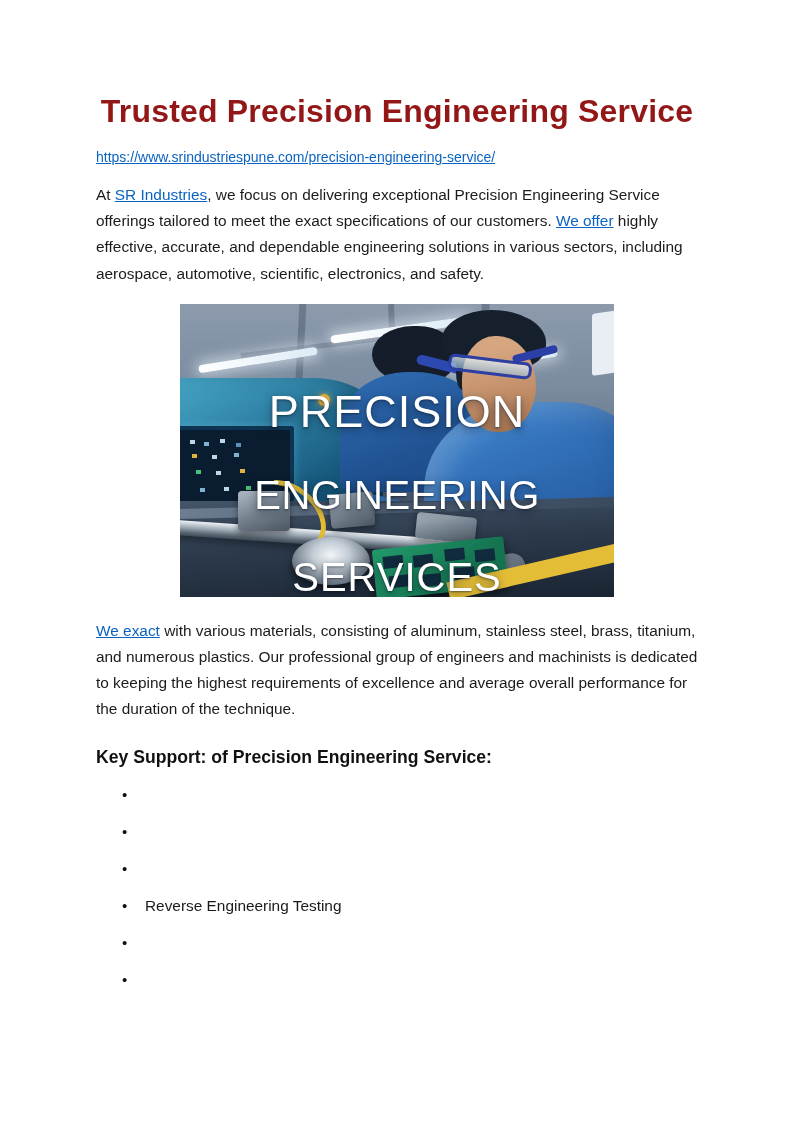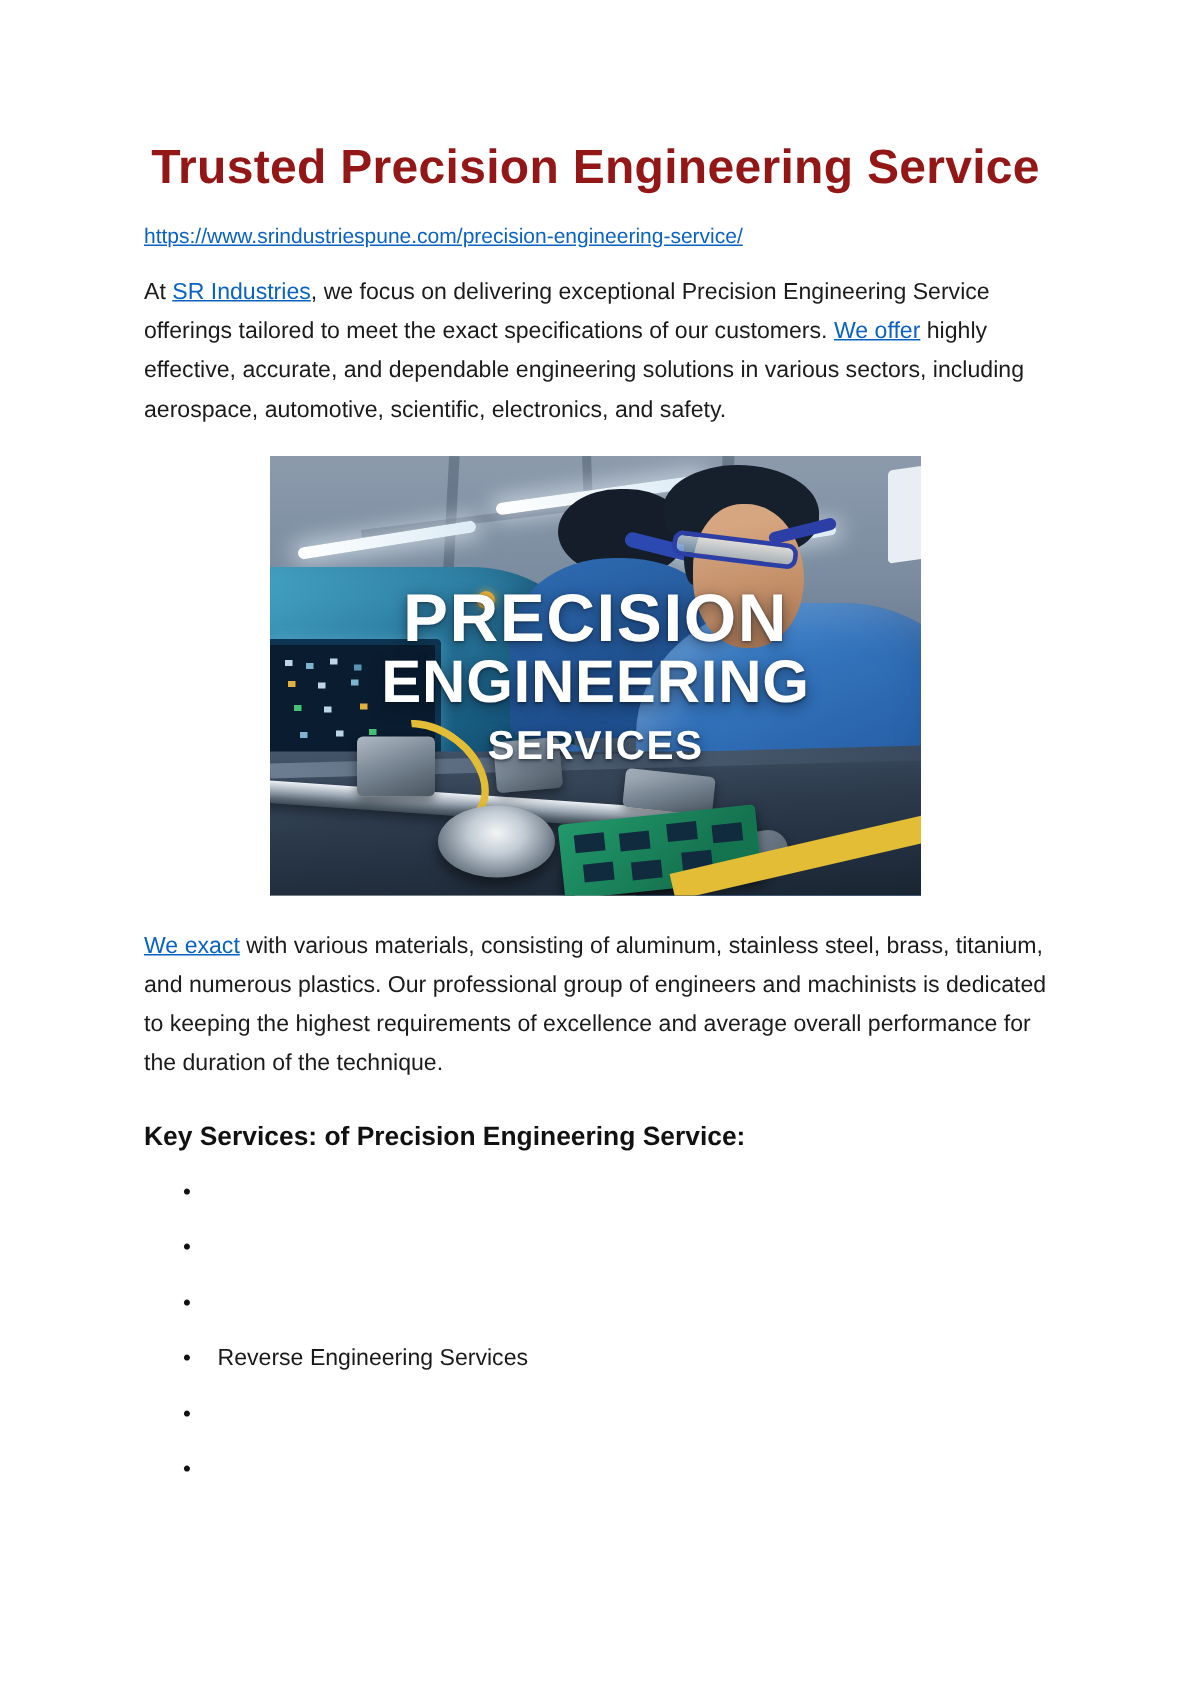--- a/index.html
+++ b/index.html
@@ -86,26 +86,27 @@
   .disc { position:absolute; left:112px; bottom:12px; width:78px; height:48px; border-radius:50%; background:radial-gradient(ellipse at 50% 38%, #f2f5f8 0%, #c2cbd4 34%, #7e8a96 64%, #4d5a66 88%); box-shadow:0 5px 9px rgba(0,0,0,0.5); }
   .wrench { position:absolute; left:196px; bottom:8px; width:150px; height:26px; background:linear-gradient(120deg,#cfd7de,#8b98a4 55%,#5a6773); border-radius:13px; transform:rotate(-9deg); box-shadow:0 4px 8px rgba(0,0,0,0.45); }
   .cable { position:absolute; left:64px; bottom:50px; width:86px; height:62px; border:5px solid #e4bd36; border-left-color:transparent; border-bottom-color:transparent; border-radius:50%; transform:rotate(38deg); }
   .pcb { position:absolute; right:108px; bottom:4px; width:132px; height:50px; background:linear-gradient(140deg,#22996b,#157450 70%); border-radius:3px; transform:rotate(-6deg); box-shadow:0 4px 8px rgba(0,0,0,0.5); }
   .pcb i { position:absolute; left:10px; top:8px; display:block; width:20px; height:12px; background:#102b3d; box-shadow:30px 2px 0 #102b3d, 62px -1px 0 #102b3d, 92px 3px 0 #102b3d, 4px 20px 0 #102b3d, 36px 22px 0 #102b3d, 70px 19px 0 #102b3d; }
   .stripe { position:absolute; right:-22px; bottom:18px; width:190px; height:18px; background:#e4bd36; transform:rotate(-13deg); }
 
   .hero-title {
     position:absolute; left:0; right:0; top:86px; z-index:5;
     display:flex; flex-direction:column; align-items:center;
-    color:#ffffff; font-weight:bold; text-align:center;
+    color:#ffffff; font-weight:normal; text-align:center;
     text-shadow:0 3px 9px rgba(8,18,32,0.5), 0 1px 2px rgba(8,18,32,0.5);
+    gap:40px;
   }
   .hero-title .t1 { font-size:45px; line-height:44px; letter-spacing:1px; }
   .hero-title .t2 { font-size:40px; line-height:42px; letter-spacing:0.5px; }
-  .hero-title .t3 { font-size:27px; line-height:42px; letter-spacing:1px; }
+  .hero-title .t3 { font-size:40px; line-height:42px; letter-spacing:1px; }
 
   
   h2.section-heading { margin-top:22px; font-size:17.6px; line-height:24px; font-weight:bold; color:#111111; }
   ul.services { margin-top:13px; list-style:none; }
   ul.services li { display:flex; align-items:flex-start; margin-bottom:11px; font-size:15.4px; line-height:26px; }
   ul.services li .bullet { width:20px; margin-left:26px; margin-right:3px; font-size:15px; color:#111; }
 </style>
 </head>
 <body>
 
@@ -171,35 +172,35 @@
 
       <div class="hero-title">
         <span class="t1">PRECISION</span>
         <span class="t2">ENGINEERING</span>
         <span class="t3">SERVICES</span>
       </div>
     </div>
 
     <p class="para" style="margin-top:21px;"><a class="link">We exact</a><span> with various materials, consisting of aluminum, stainless steel, brass, titanium, and numerous plastics. Our professional group of engineers and machinists is dedicated to keeping the highest requirements of excellence and average overall performance for the duration of the technique.</span></p>
 
-    <h2 class="section-heading">Key Services: of Precision Engineering Service:</h2>
+    <h2 class="section-heading">Key Support: of Precision Engineering Service:</h2>
 
     <ul class="services">
       <li>
           <span class="bullet">•</span>
         </li>
       <li>
           <span class="bullet">•</span>
         </li>
       <li>
           <span class="bullet">•</span>
         </li>
       <li>
           <span class="bullet">•</span>
-          <span>Reverse Engineering Services</span>
+          <span>Reverse Engineering Testing</span>
         </li>
       <li>
           <span class="bullet">•</span>
         </li>
       <li>
           <span class="bullet">•</span>
         </li>
     </ul>
 
   </div>

